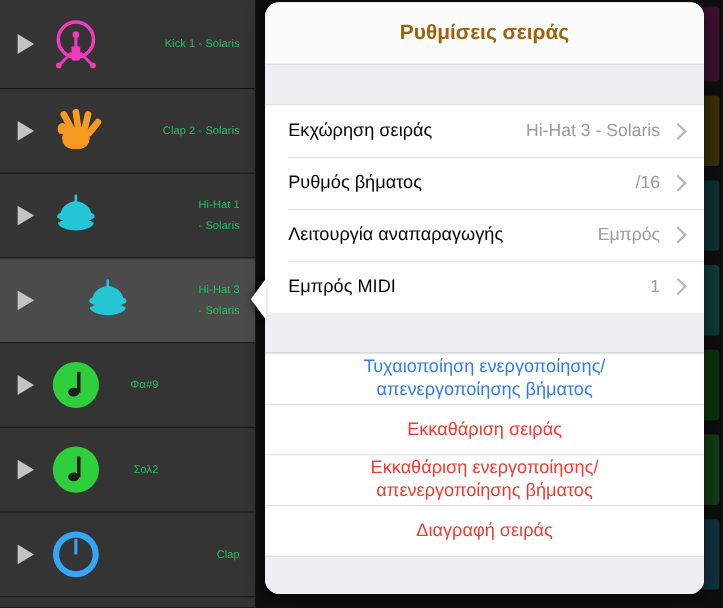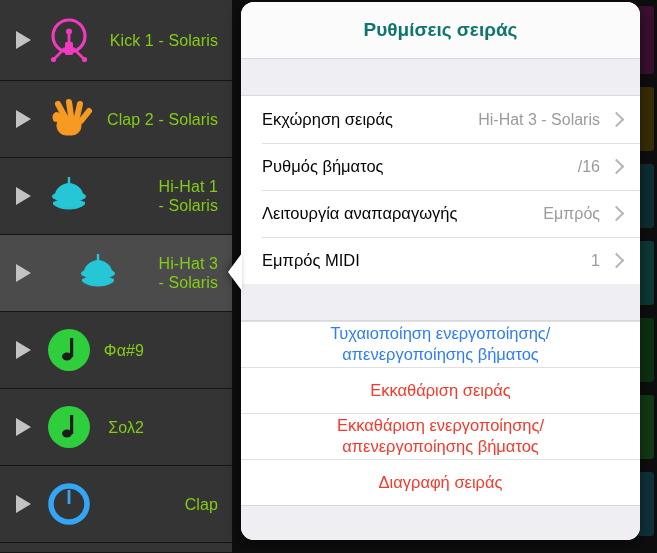--- a/index.html
+++ b/index.html
@@ -36,22 +36,22 @@
     border-top: 9px solid transparent;
     border-bottom: 9px solid transparent;
   }
   .track-icon {
     width: 62px; flex: 0 0 62px;
     display: flex; align-items: center; justify-content: center;
   }
   .track-label {
     flex: 1 1 auto;
     text-align: right;
-    color: #84cc16;
-    font-size: 16px;
+    color: #22c55e;
+    font-size: 10px;
     line-height: 19px;
     white-space: pre-line;
     letter-spacing: 0.1px;
     overflow: hidden;
   }
   .track-label.clipped {
     white-space: nowrap;
     text-overflow: clip;
     width: 44px; flex: 0 0 44px;
     direction: rtl;
@@ -87,21 +87,21 @@
     border-top: 19px solid transparent;
     border-bottom: 19px solid transparent;
     filter: drop-shadow(-2px 0 3px rgba(0,0,0,0.35));
     z-index: 5;
   }
   .pop-header {
     height: 57px;
     display: flex; align-items: center; justify-content: center;
     background: #fbfbfc;
     border-bottom: 1px solid #d8d8dd;
-    color: #0f766e;
+    color: #a16207;
     font-size: 19px;
     font-weight: bold;
   }
   .pop-spacer {
     height: 37px;
     background: #eeeef3;
     border-bottom: 1px solid #d8d8dd;
   }
   .pop-group { background: #ffffff; }
   .pop-row {

